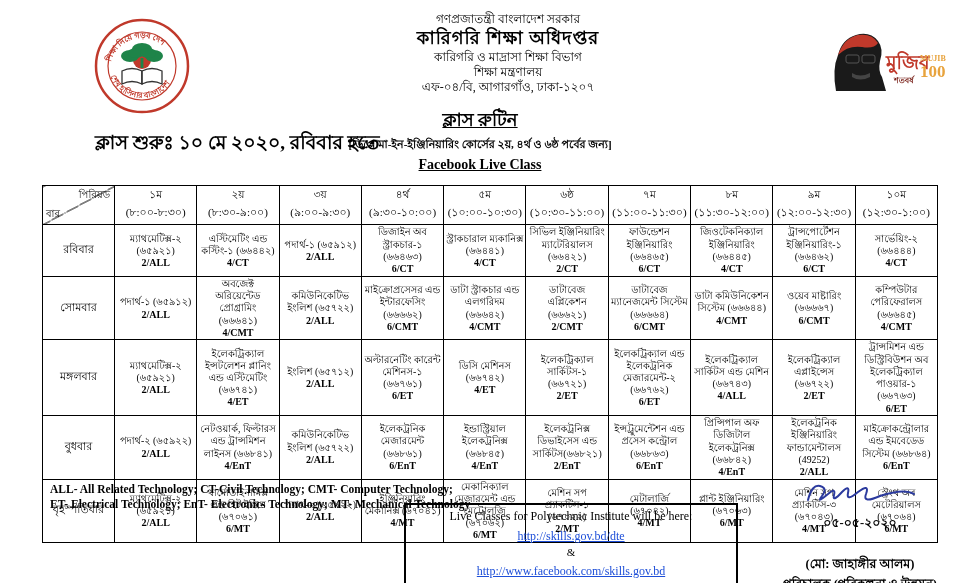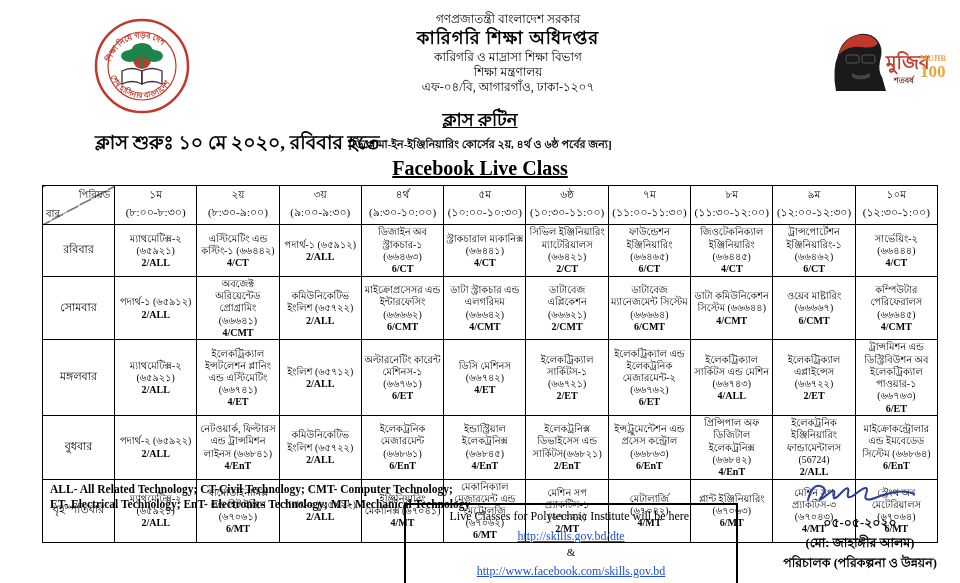--- a/index.html
+++ b/index.html
@@ -11,21 +11,21 @@
   .h-line2{font-size:18px;font-weight:bold;letter-spacing:1px;text-align:center;}
   .logo-left{position:absolute;left:92px;top:16px;width:100px;height:100px;}
   .logo-right{position:absolute;left:822px;top:21px;width:128px;height:82px;}
   
   .main-title{position:absolute;left:0;top:106px;width:100%;text-align:center;
               font-size:18px;font-weight:bold;text-decoration:underline;}
   .start-note{position:absolute;left:95px;top:128px;font-size:19px;font-weight:bold;}
   .subtitle{position:absolute;left:0;top:136px;width:100%;text-align:center;
             font-size:11px;font-weight:bold;}
   .live-title{position:absolute;left:0;top:157px;width:100%;text-align:center;
-              font-size:20px;font-weight:bold;text-decoration:underline;}
+              font-size:14px;font-weight:bold;text-decoration:underline;}
   
   table.routine{position:absolute;left:42px;top:185px;width:896px;border-collapse:collapse;
                 table-layout:fixed;}
   table.routine th,table.routine td{border:1px solid #000;text-align:center;vertical-align:middle;
                 padding:1px 2px;font-weight:normal;}
   table.routine col.daycol{width:72px;}
   .period-name{font-size:10.5px;}
   .period-time{font-size:11px;}
   thead th{height:36px;}
   tbody tr{height:52px;}
@@ -38,21 +38,21 @@
   .corner .c-bottom{position:absolute;left:3px;bottom:1px;font-size:10px;}
   
   .legend{position:absolute;left:50px;top:482px;font-size:11.5px;font-weight:bold;line-height:1.3;}
   .link-box{position:absolute;left:404px;top:503px;width:322px;border:2px solid #000;
             text-align:center;padding:4px 4px 6px 4px;line-height:1.3;}
   .link-box .box-title{font-size:12px;font-weight:normal;}
   .link-box a{color:#1d4ed8;font-size:12px;text-decoration:underline;}
   .link-box .amp{font-size:11px;}
   .sign-block{position:absolute;left:762px;top:478px;width:196px;text-align:center;}
   .sign-date{font-size:12.5px;font-weight:600;}
-  .sign-name{font-size:12.5px;font-weight:600;}
+  .sign-name{font-size:12.5px;font-weight:600;margin-top:21px;}
   .sign-title{font-size:12.5px;font-weight:600;}
 </style>
 </head>
 <body>
 
 <div class="page">
 
   <div class="logo-left">
     <svg width="100" height="100" viewBox="0 0 100 100">
       <circle cx="50" cy="50" r="46" fill="#fff" stroke="#c0392b" stroke-width="2.5"></circle>
@@ -323,21 +323,21 @@
           </td>
           <td>
             <div class="course">ইন্সট্রুমেন্টেশন এন্ড প্রসেস কন্ট্রোল (৬৬৮৬৩)</div>
             <div class="group">6/EnT</div>
           </td>
           <td>
             <div class="course">প্রিন্সিপাল অফ ডিজিটাল ইলেকট্রনিক্স (৬৬৮৪২)</div>
             <div class="group">4/EnT</div>
           </td>
           <td>
-            <div class="course">ইলেকট্রনিক ইঞ্জিনিয়ারিং ফান্ডামেন্টালস (56724)</div>
+            <div class="course">ইলেকট্রনিক ইঞ্জিনিয়ারিং ফান্ডামেন্টালস (49252)</div>
             <div class="group">2/ALL</div>
           </td>
           <td>
             <div class="course">মাইক্রোকন্ট্রোলার এন্ড ইমবেডেড সিস্টেম (৬৬৮৬৪)</div>
             <div class="group">6/EnT</div>
           </td>
         </tr>
         <tr>
           <th class="day-label">বৃহস্পতিবার</th>
           <td>

